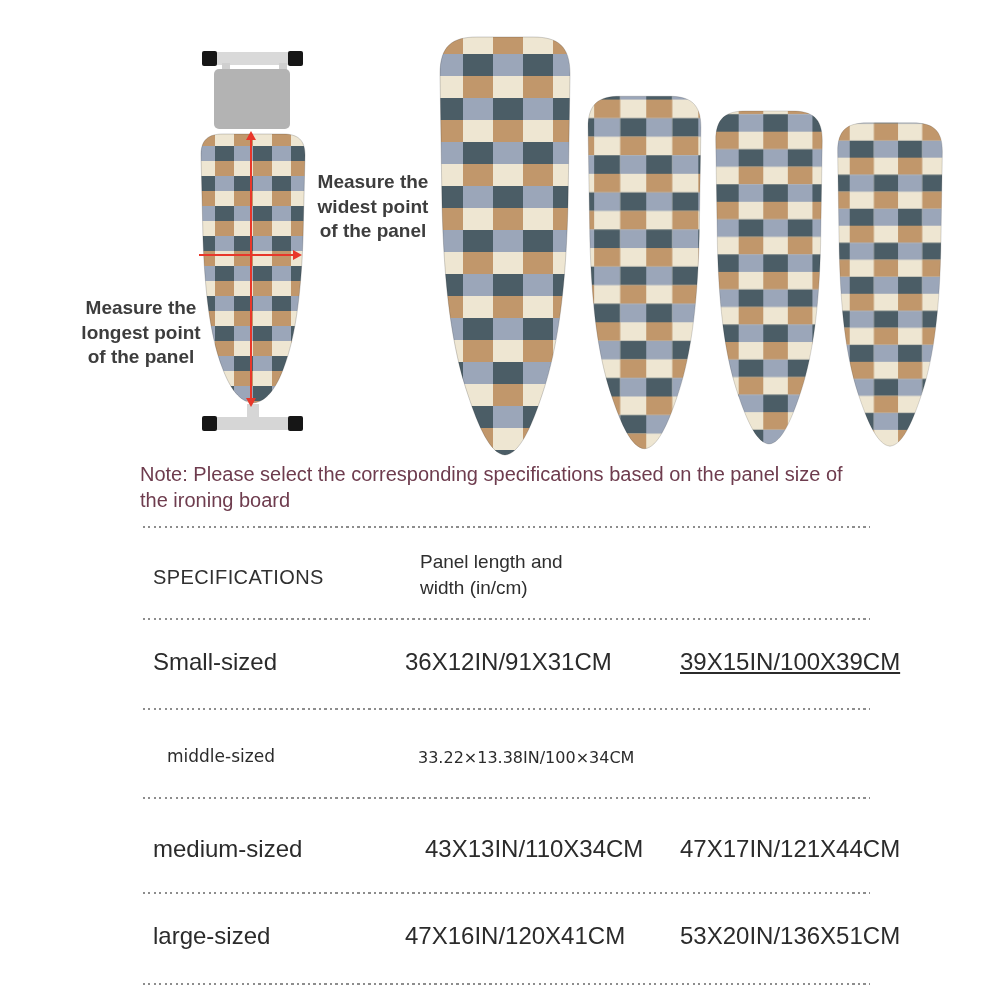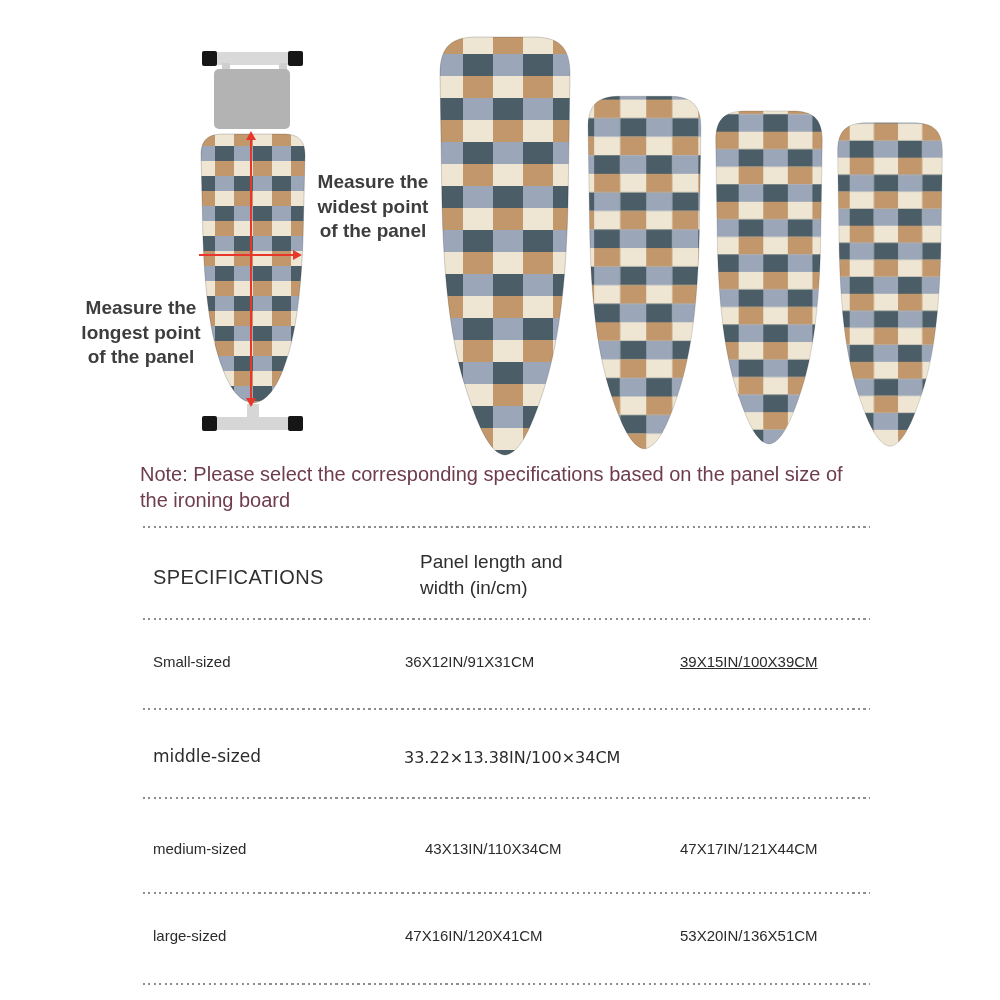--- a/index.html
+++ b/index.html
@@ -34,23 +34,23 @@
   }
   .note{
     color:var(--note); font-size:20px; line-height:26px; white-space:nowrap;
   }
   .dash{
     height:2px; left:143px; width:727px;
     background:repeating-linear-gradient(90deg,#8d8d8d 0 2px,transparent 2px 5.5px);
   }
   .th1{font-size:20px; letter-spacing:.4px; color:#303030; white-space:nowrap;}
   .th{font-size:19px; line-height:26px; color:#2e2e2e; white-space:nowrap;}
-  .cell{font-size:15px; line-height:24px; color:var(--ink); white-space:nowrap;}
+  .cell{font-size:24px; line-height:24px; color:var(--ink); white-space:nowrap;}
   .alt-font{font-family:"DejaVu Sans", sans-serif;}
-  .cell.alt-font{font-size:16px;}
+  .cell.alt-font{font-size:16px;margin-left:14px;}
   .rowlabel.alt-font{font-size:17px;}
 </style>
 </head>
 <body>
 
 <div class="canvas">
 
   <div class="abs" style="left:0;top:0;width:440px;height:445px;">
 
     <div class="abs bar" style="left:207px;top:52px;width:91px;height:13px;"></div>

